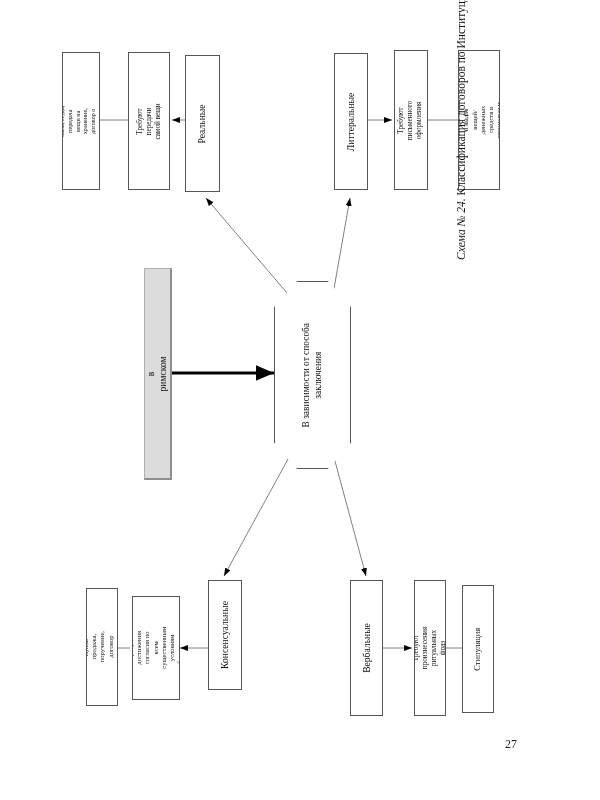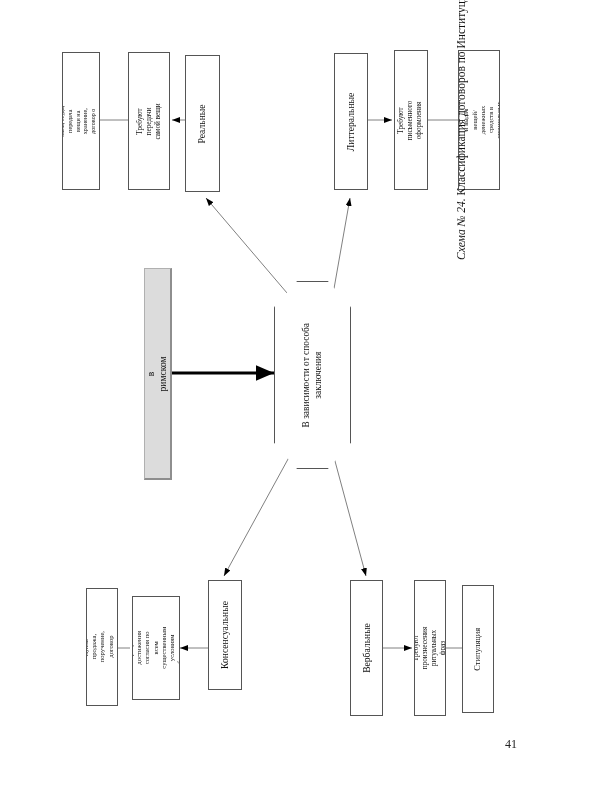--- a/index.html
+++ b/index.html
@@ -195,15 +195,15 @@
   </div>
 
   <div class="node t8" style="left:462px; top:585px; width:32px; height:128px;">
     <span class="label" style="width:124px;">Стипуляция</span>
   </div>
 
   <div id="caption">
     <span>Схема № 24.</span><span class="part2"> Классификация договоров по Институциям Гая</span>
   </div>
 
-  <div id="pagenum">41</div>
+  <div id="pagenum">27</div>
 
 </div>
 
 </body></html>

